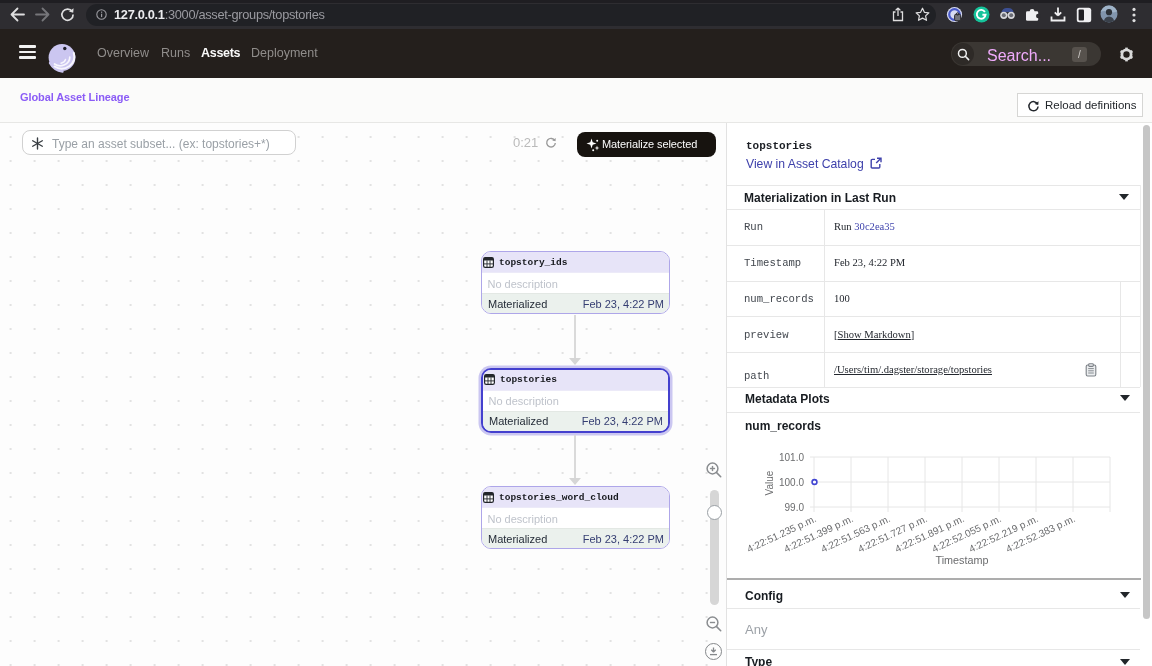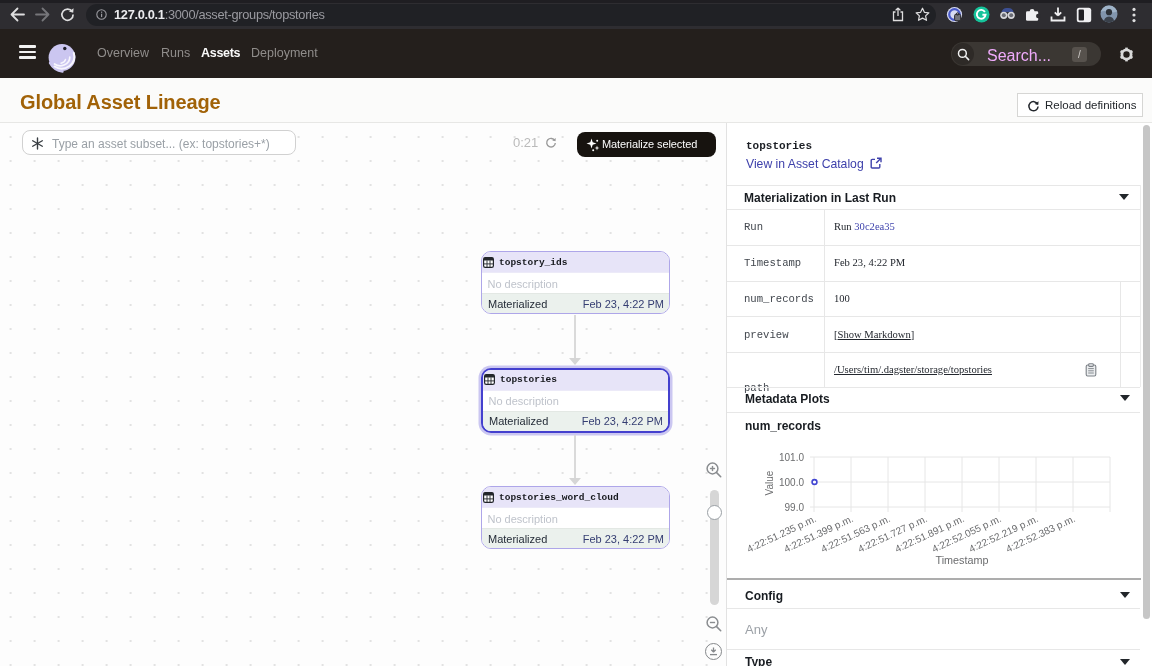--- a/index.html
+++ b/index.html
@@ -20,21 +20,21 @@
   #burger div { height:2.6px; background:#f2f2f2; border-radius:1px; margin-bottom:3px; }
   .navlink { position:absolute; top:17px; font-size:12.5px; color:#908d8b; font-weight:400; }
   .navlink.active { color:#fafafa; font-weight:700; letter-spacing:-.3px; }
   #searchpill { position:absolute; left:951px; top:13px; width:150px; height:24px; border-radius:12px; background:#3b3733; }
   #searchcirc { position:absolute; left:1px; top:1px; width:22px; height:22px; border-radius:11px; background:#2e2a27; }
   #searchpill .stxt { position:absolute; left:36px; top:5px; font-size:16px; color:#f0abfc; }
   #slashkey { position:absolute; left:121px; top:4.5px; width:15px; height:15px; background:#57524d; border-radius:3px; color:#cfccc9; font-size:10px; text-align:center; line-height:15px; }
 
   
   #pagehead { position:absolute; left:0; top:78px; width:1152px; height:45px; background:#fbfbfa; border-bottom:1px solid #e7e7e5; }
-  #pagehead h1 { position:absolute; left:20px; top:13px; font-size:20px; font-weight:700; color:#a16207; letter-spacing:-.1px; }
+  #pagehead h1 { position:absolute; left:20px; top:13px; font-size:11px; font-weight:700; color:#8b5cf6; letter-spacing:-.1px; }
   #reloadbtn { position:absolute; left:1017px; top:15px; width:126px; height:24px; background:#fff; border:1px solid #d6d6d4; border-radius:0; font-size:11.5px; color:#23272c; line-height:22px; padding-left:27px; }
 
   
   #graph { position:absolute; left:0; top:123px; width:727px; height:543px; background:#fdfdfd;
     background-image:radial-gradient(circle, #e2e2e2 1.05px, transparent 1.25px);
     background-size:24px 24px; background-position:-1.4px 2px; border-right:1px solid #e2e2e2; }
   #assetinput { position:absolute; left:22px; top:7px; width:274px; height:25px; background:#fff; border:1px solid #d1d1d1; border-radius:8px; }
   #assetinput .ph { position:absolute; left:29px; top:5.5px; font-size:12px; color:#9aa0a6; }
   #timer { position:absolute; left:513px; top:12px; font-size:13px; color:#bababa; }
   #matbtn { position:absolute; left:577px; top:9px; width:139px; height:25px; background:#17130f; border-radius:8px; color:#fcfcfc; font-size:11px; font-weight:400; line-height:25px; padding-left:25px; letter-spacing:-.2px; white-space:nowrap; letter-spacing:-.1px; }
@@ -307,21 +307,21 @@
   <div class="hline" style="top:122px;"></div>
   <div class="key" style="top:134px;">Timestamp</div>
   <div class="val" style="top:134px;">Feb 23, 4:22 PM</div>
   <div class="hline" style="top:158px;"></div>
   <div class="key" style="top:170px;">num_records</div>
   <div class="val" style="top:170px;">100</div>
   <div class="hline" style="top:193px;"></div>
   <div class="key" style="top:206px;">preview</div>
   <div class="val" style="top:206px;">[<span style="text-decoration:underline;">Show Markdown</span>]</div>
   <div class="hline" style="top:229px;"></div>
-  <div class="key" style="top:259px;text-align:right;">path</div>
+  <div class="key" style="top:247px;text-align:right;">path</div>
   <div class="val" style="top:241px;"><span style="text-decoration:underline;">/Users/tim/.dagster/storage/topstories</span></div>
   <svg class="abs" style="left:358px;top:240px;" width="12" height="14" viewBox="0 0 12 14">
       <rect x="1.2" y="2" width="9.6" height="11" rx="1.4" fill="#eceef0" stroke="#7c8187" stroke-width="1.1"></rect>
       <rect x="3.7" y="0.8" width="4.6" height="2.6" rx="0.8" fill="#eceef0" stroke="#7c8187" stroke-width="1.1"></rect>
       <g stroke="#7c8187" stroke-width="0.9">
         <line x1="3.2" y1="5.6" x2="8.8" y2="5.6"></line>
         <line x1="3.2" y1="7.8" x2="8.8" y2="7.8"></line>
         <line x1="3.2" y1="10" x2="8.8" y2="10"></line>
       </g>
     </svg>

